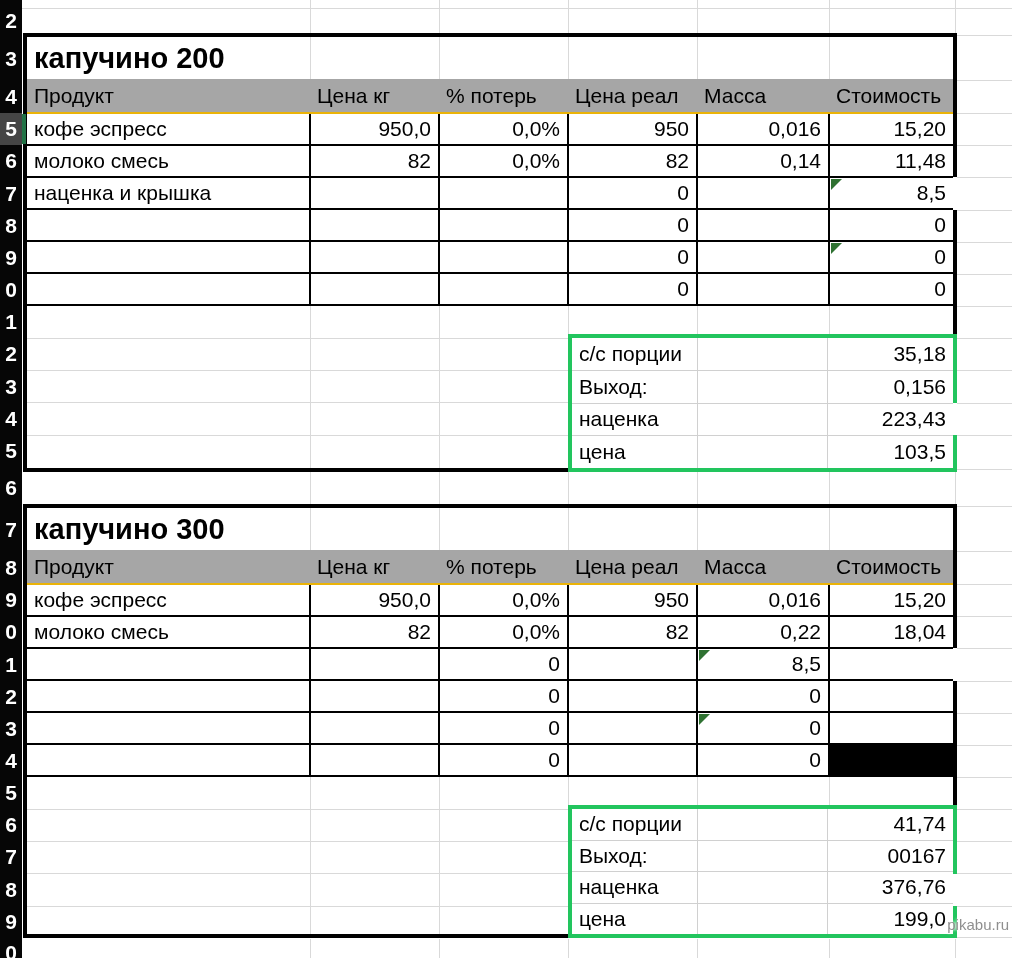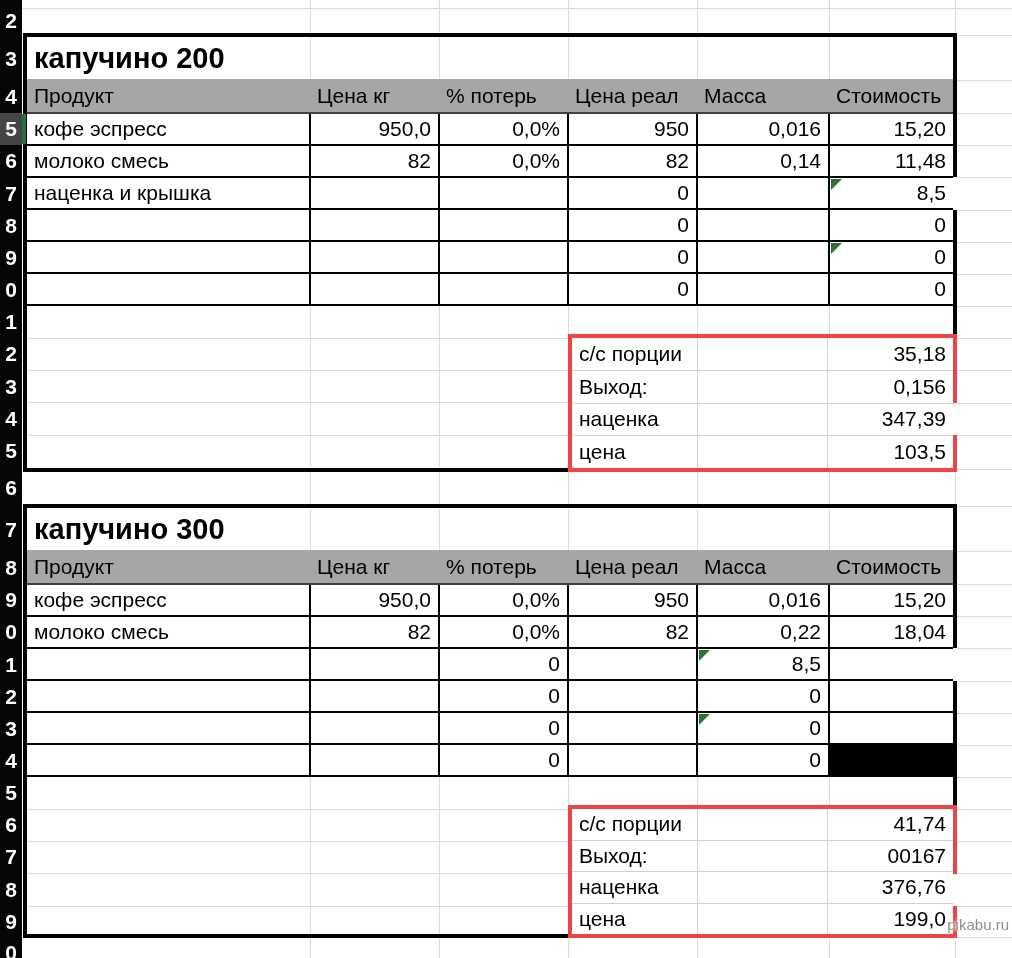--- a/index.html
+++ b/index.html
@@ -21,31 +21,31 @@
          background: #fff; z-index: 1; display: flex; flex-direction: column; }
   .t-title { position: relative; height: 42px; line-height: 42px; font-size: 29px;
              font-weight: 700; padding-left: 7px; white-space: nowrap; }
   .t-title > span { position: relative; z-index: 2; }
   .t-head { height: 33px; background: #a6a6a6; display: grid;
             grid-template-columns: 283px 129px 129px 129px 132px 124px;
             font-size: 21px; line-height: 33px; }
   .hc { padding-left: 7px; overflow: hidden; white-space: nowrap; }
   .dgrid { display: grid; grid-template-columns: 282px 127px 127px 127px 130px 123px;
            grid-auto-rows: 30px; gap: 2px; background: #000;
-           border-top: 2px solid #404040; border-bottom: 2px solid #000; }
+           border-top: 2px solid #eab308; border-bottom: 2px solid #000; }
   .c { position: relative; background: #fff; font-size: 21px; line-height: 30px; white-space: nowrap; }
   .c.t { padding-left: 7px; }
   .c.n { text-align: right; padding-right: 7px; }
   .tri { position: absolute; top: 1px; left: 1px; width: 0; height: 0;
          border-top: 11px solid #2f7232; border-right: 11px solid transparent; }
   .selbar { position: absolute; left: -5px; top: 0; width: 4px; height: 100%; background: #217346; z-index: 3; }
   .rgap { position: absolute; right: -4px; width: 4px; background: #fff; z-index: 2; }
   .lower { position: relative; flex: 1; }
   .sumbox { position: absolute; left: 541px; right: -4px; top: 28px; bottom: -4px;
-            border: 4px solid #ef4444; background: #fff; display: flex; flex-direction: column; z-index: 1; }
+            border: 4px solid #22c55e; background: #fff; display: flex; flex-direction: column; z-index: 1; }
   .srow { flex: 1; display: flex; align-items: center; font-size: 21px; border-bottom: 1px solid #d0d0d0; }
   .srow:last-child { border-bottom: none; }
   .sl { width: 125px; padding-left: 7px; white-space: nowrap; }
   .sm { width: 131px; align-self: stretch; border-left: 1px solid #d0d0d0; border-right: 1px solid #d0d0d0; }
   .sv { flex: 1; text-align: right; padding-right: 7px; white-space: nowrap; }
   .wm { position: absolute; right: 3px; top: 916px; font-size: 15px; color: #8f8f8f;
         z-index: 4; text-shadow: 0 0 3px #fff, 0 0 3px #fff; }
 </style>
 </head>
 <body>
@@ -147,21 +147,21 @@
           <div class="sv">35,18</div>
         </div>
         <div class="srow">
           <div class="sl">Выход:</div>
           <div class="sm"></div>
           <div class="sv">0,156</div>
         </div>
         <div class="srow">
           <div class="sl">наценка</div>
           <div class="sm"></div>
-          <div class="sv">347,39</div>
+          <div class="sv">223,43</div>
         </div>
         <div class="srow">
           <div class="sl">цена</div>
           <div class="sm"></div>
           <div class="sv">103,5</div>
         </div>
       </div>
     <div class="gl" style="left: 0px; top: 32px; width: 541px; height: 1px;"></div>
         <div class="gl" style="left: 0px; top: 64px; width: 541px; height: 1px;"></div>
         <div class="gl" style="left: 0px; top: 96px; width: 541px; height: 1px;"></div>

